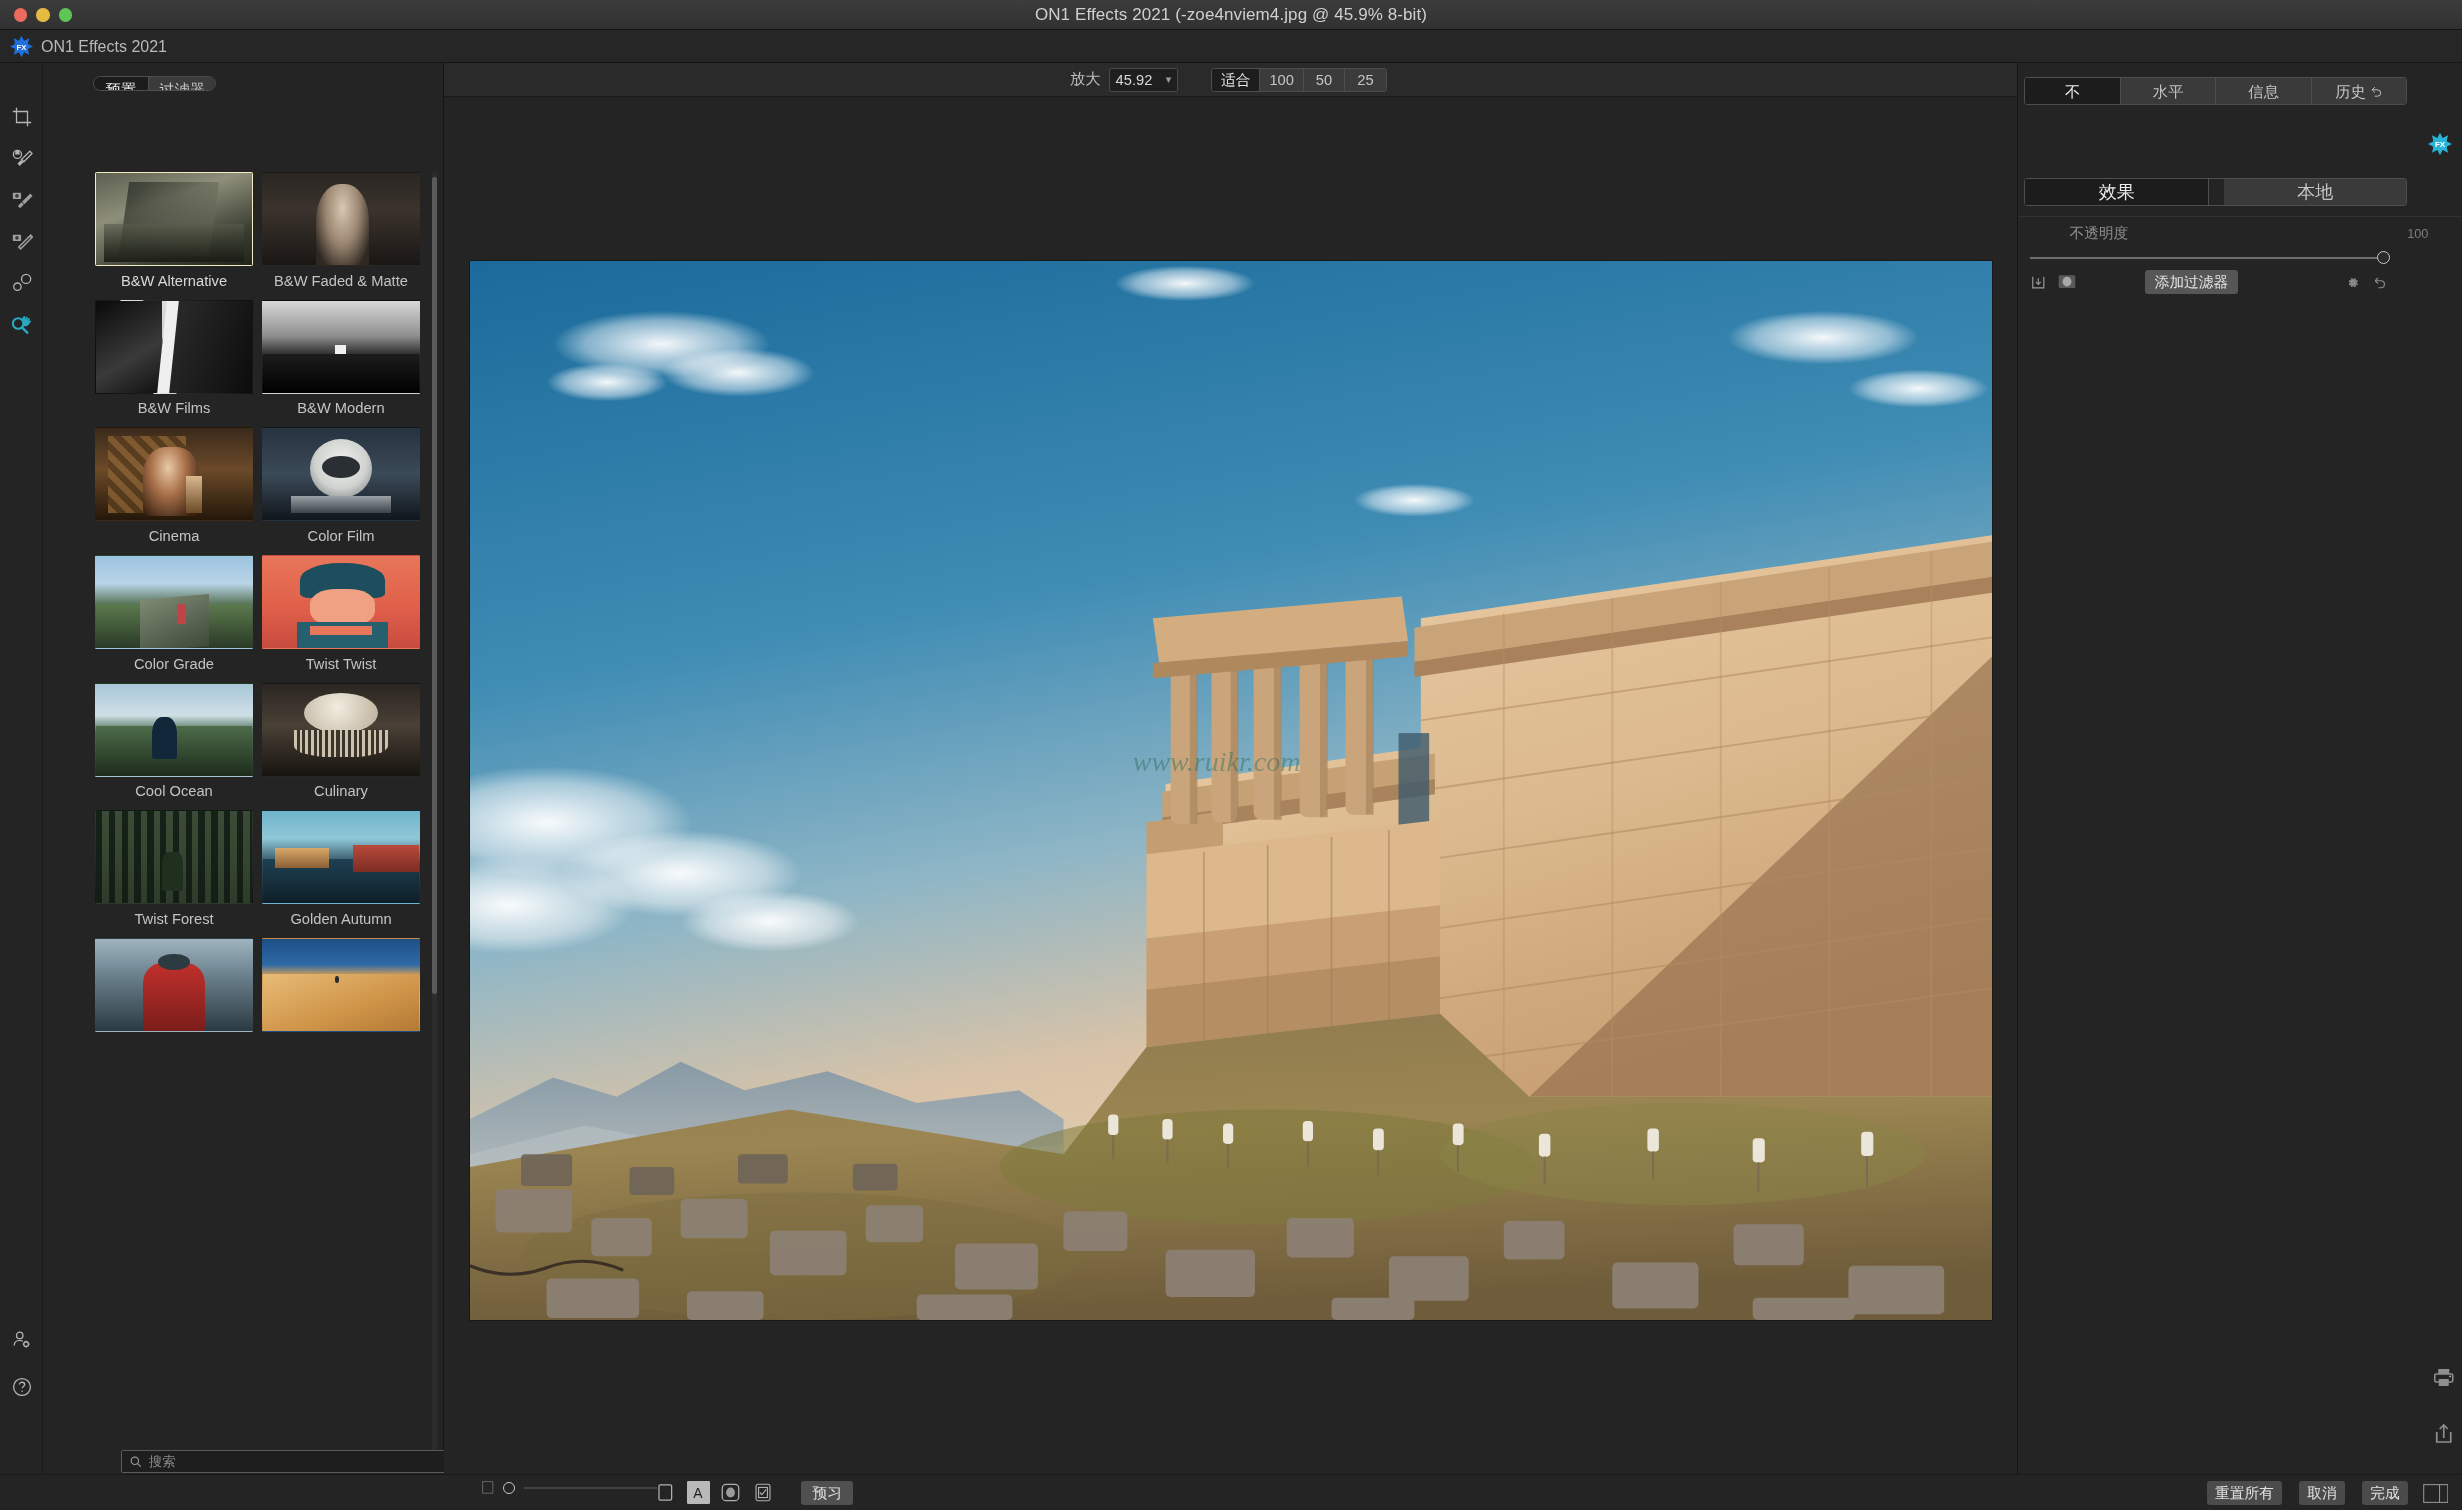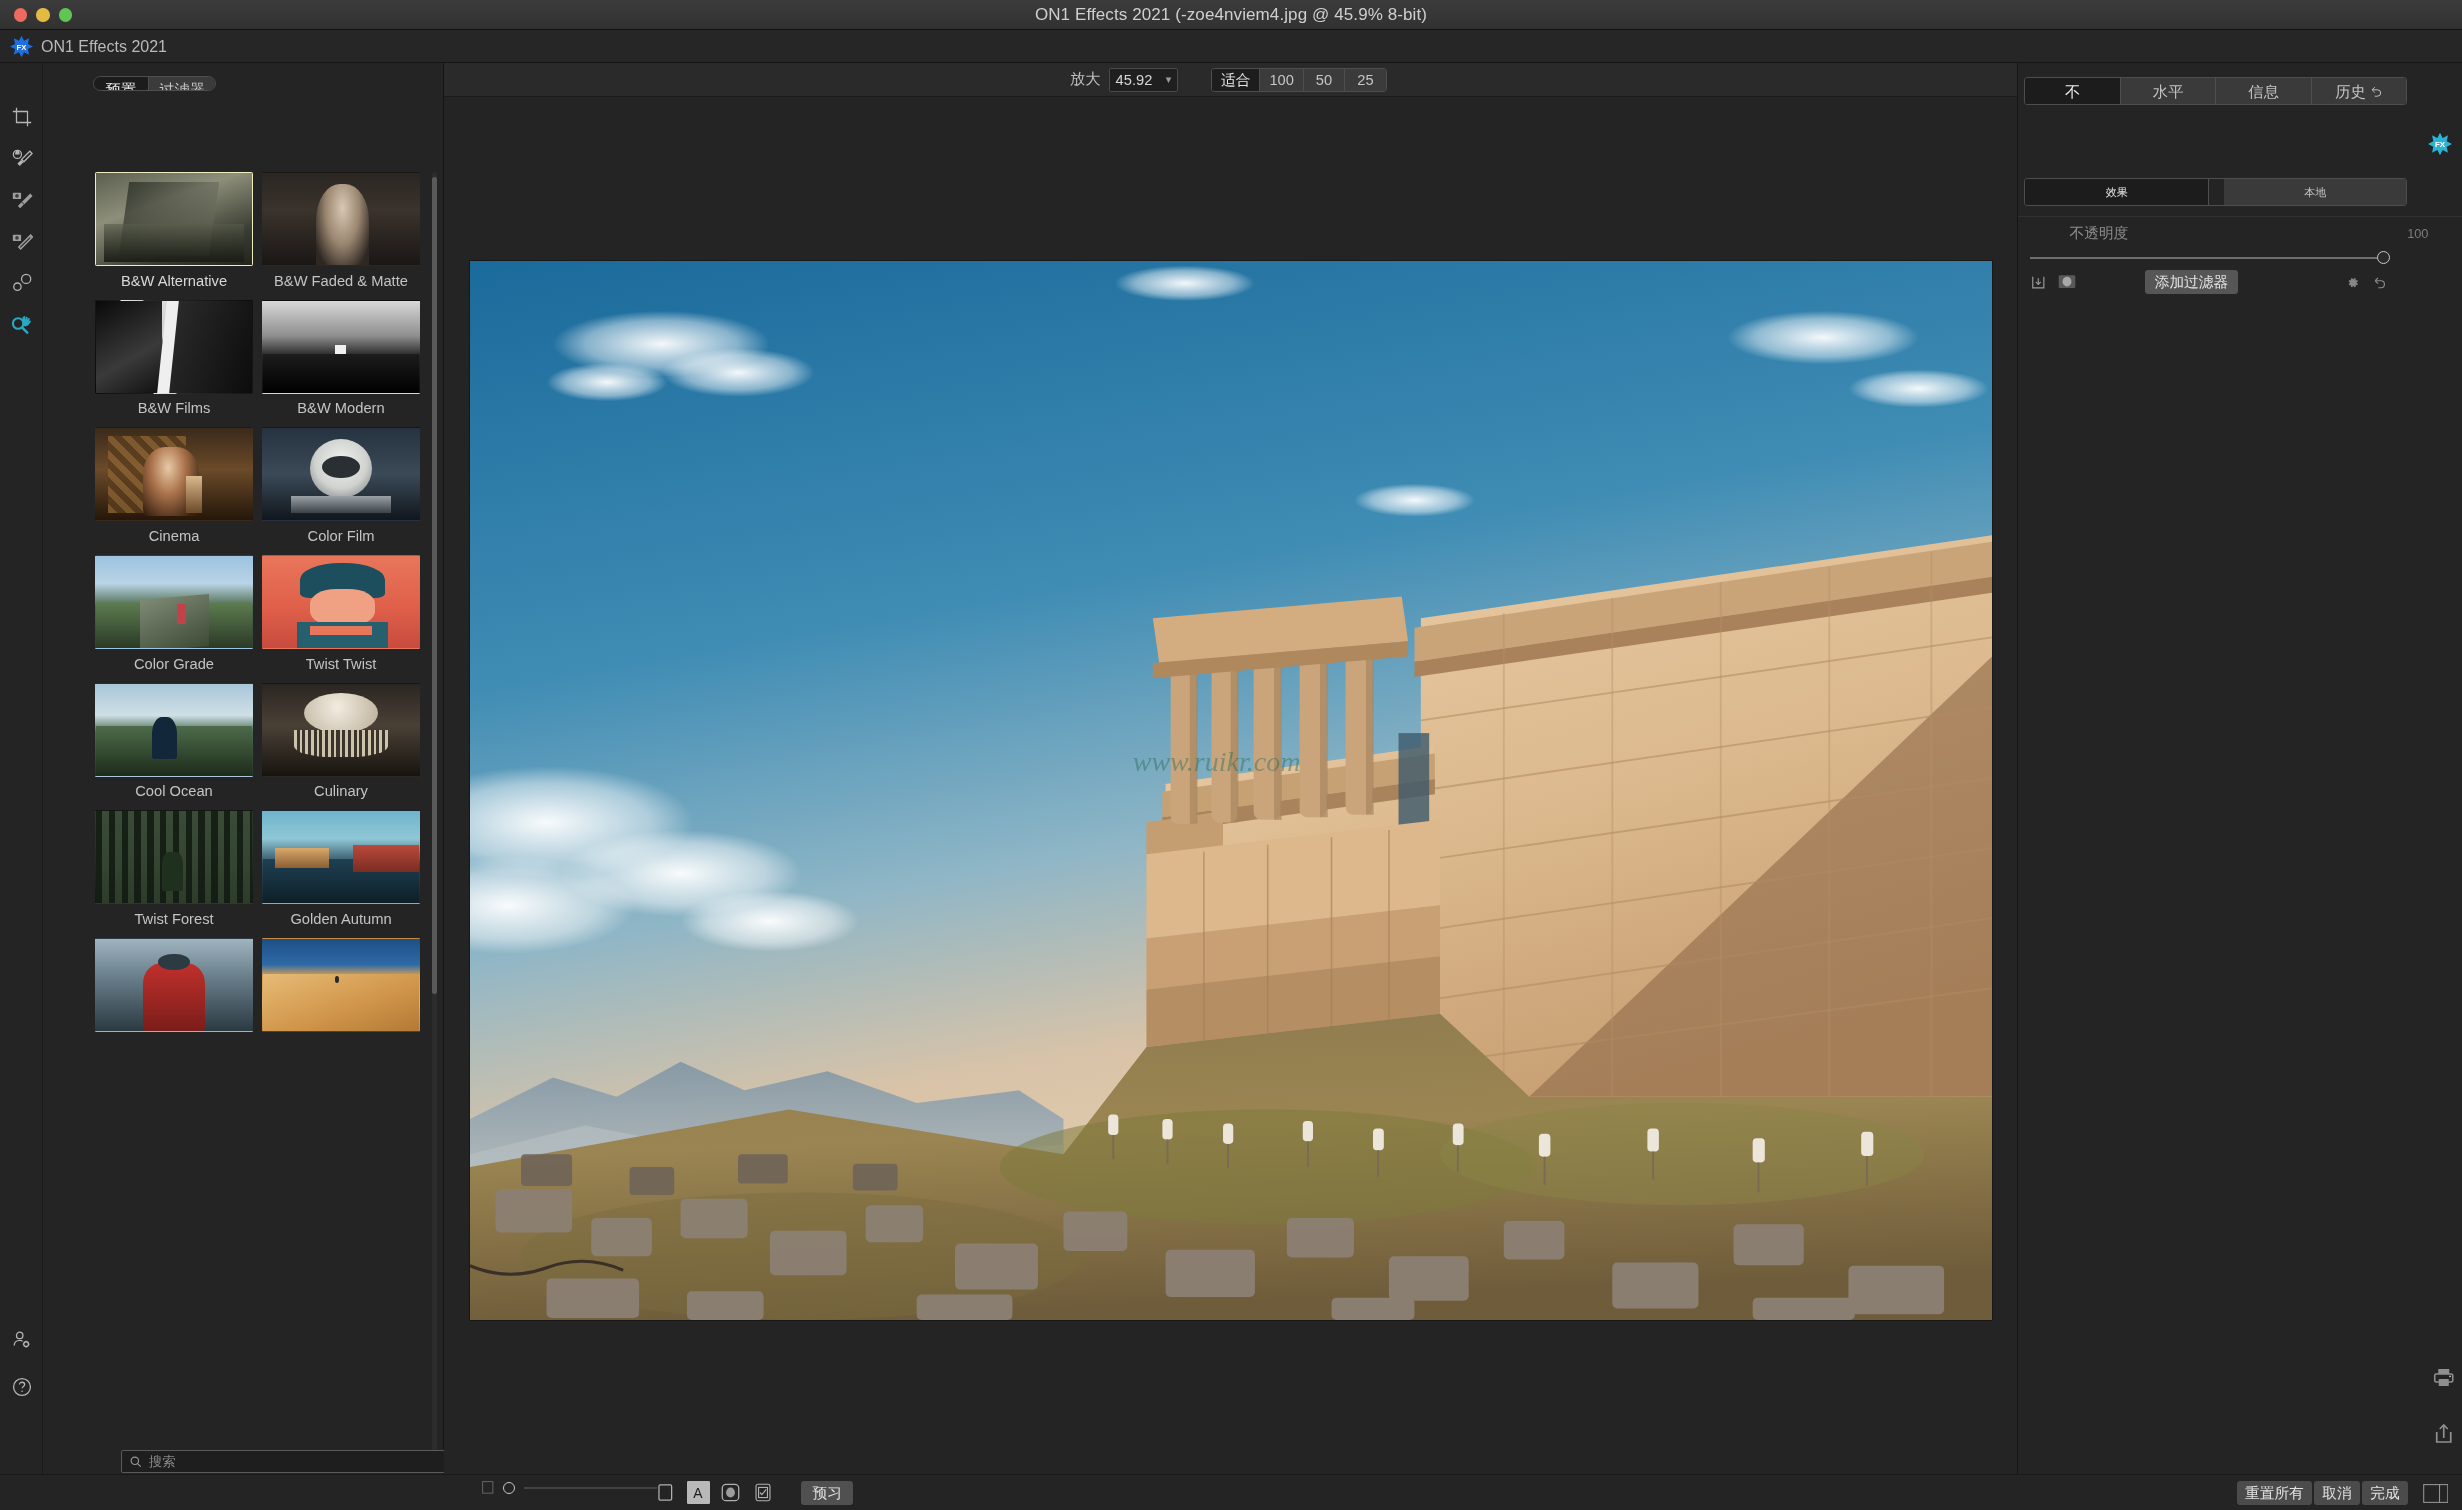--- a/index.html
+++ b/index.html
@@ -181,21 +181,21 @@
   .rp-tabs div.active { background: #1c1c1c; color: #ececec; }
 
   .fxbadge { position: absolute; right: 10.2px; top: 69px; width: 24px; height: 24px; }
 
   .rp-subtabs {
     position: absolute; left: 6.4px; top: 115px; width: 383px; height: 28px;
     display: flex; border: 0.6px solid #4e4e4e; border-radius: 3.2px; overflow: hidden;
   }
   .rp-subtabs div {
     flex: 1; height: 27px; line-height: 27px; text-align: center;
-    font-size: 11px; color: #c5c5c5; background: #3a3a3a;
+    font-size: 18px; color: #c5c5c5; background: #3a3a3a;
     border-right: 0.6px solid #4e4e4e;
   }
   .rp-subtabs div:last-child { border-right: none; margin-left: 15px; }
   .rp-subtabs div.active { background: #1c1c1c; color: #ececec; }
 
   .rp-sep {
     position: absolute; left: 0; top: 153px; width: 445px; height: 0.6px; background: #313131;
   }
   .opacity-row {
     position: absolute; left: 11.5px; top: 161px; width: 359px; height: 19px;
@@ -244,21 +244,21 @@
   .bb-knob { width: 12px; height: 12px; border-radius: 50%; border: 1.3px solid #c6c6c6; background: #242424; }
   .bb-tools { position: absolute; left: 654px; top: 5.7px; display: flex; align-items: center; gap: 9.6px; }
   .bb-tool { width: 23px; height: 23px; display: flex; align-items: center; justify-content: center; }
   .bb-tool.on { background: #b9b9b9; border-radius: 1.3px; }
   .preview-btn {
     position: absolute; left: 801px; top: 5.7px; height: 24px; line-height: 24px;
     padding: 0 11.5px; border-radius: 3.2px; background: #505050; color: #e2e2e2;
     font-size: 14.7px;
   }
   .bb-right {
-    position: absolute; right: 54px; top: 5.7px; display: flex; gap: 2px; align-items: center;
+    position: absolute; right: 54px; top: 5.7px; display: flex; gap: 17px; align-items: center;
   }
   .bb-btn {
     height: 24px; line-height: 24px; padding: 0 8.3px;
     border-radius: 3.2px; background: #4b4b4b; color: #e2e2e2; font-size: 14.7px;
   }
   .bb-layout { position: absolute; right: 14px; top: 9px; }
 
   svg { display: block; }
 </style>
 </head>

